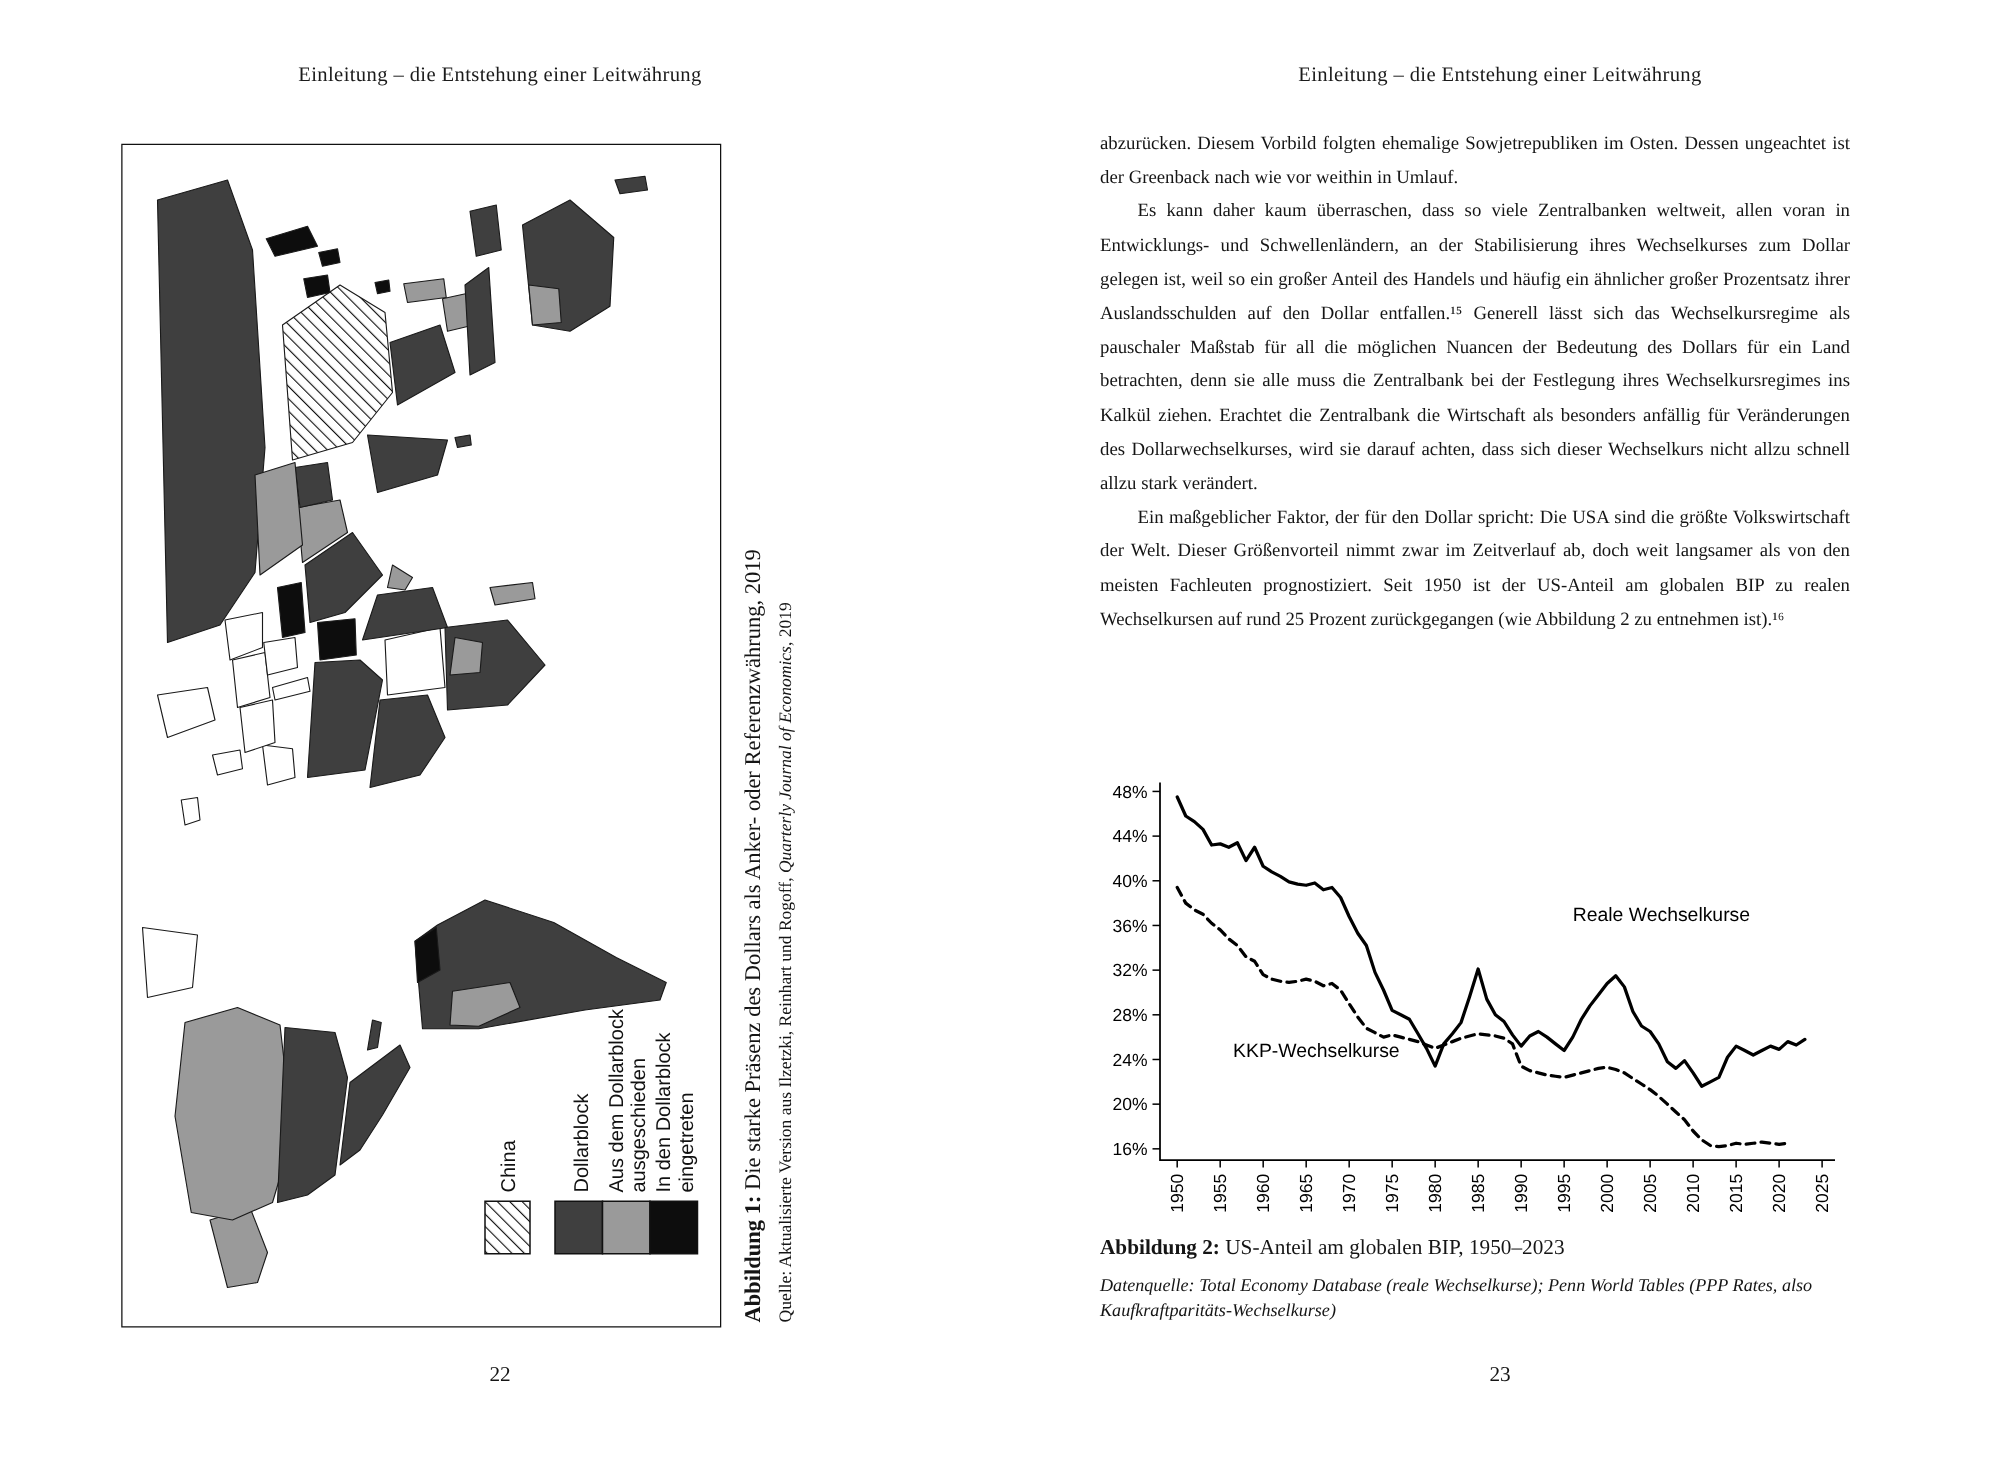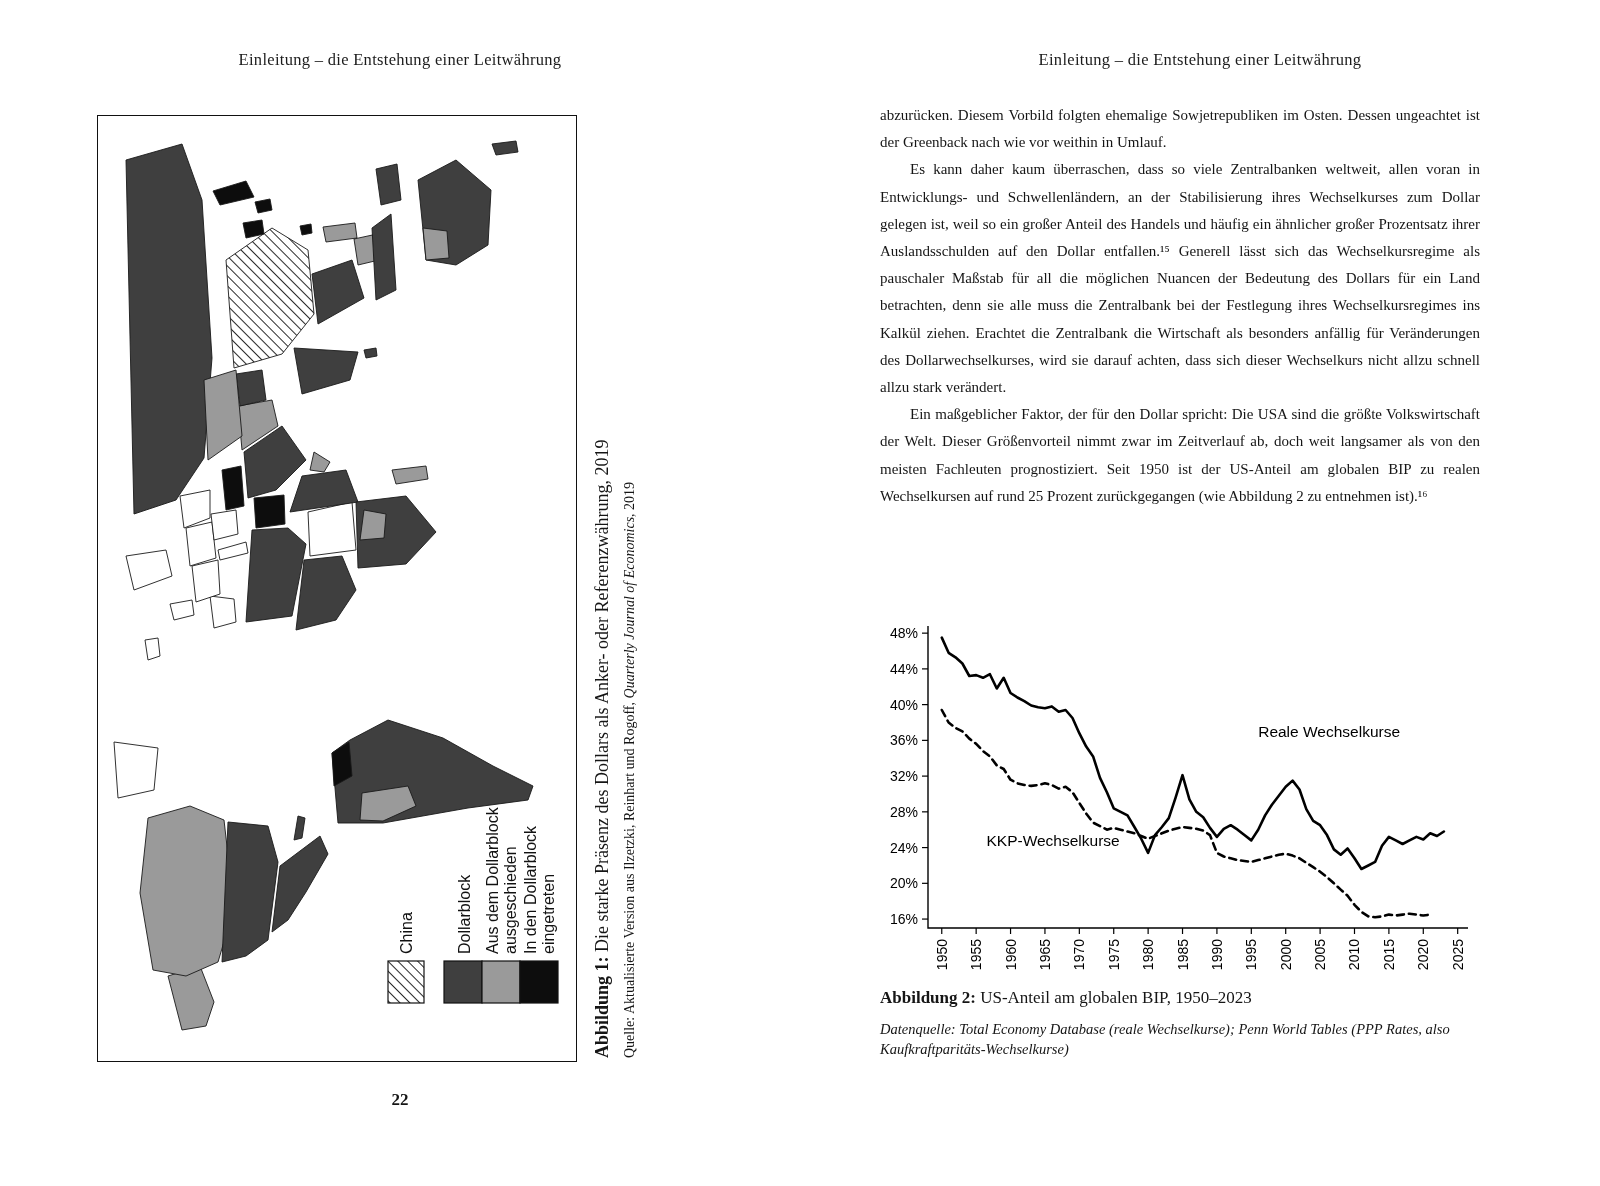--- a/index.html
+++ b/index.html
@@ -2,21 +2,21 @@
 <html><head>
 <meta charset="utf-8">
 <style>
   html,body{margin:0;padding:0;background:#ffffff;}
   .spread{position:relative;width:1600px;height:1186px;background:#ffffff;
           font-family:"Liberation Serif",serif;color:#151515;overflow:hidden;padding-left:40px;}
   .page{position:absolute;top:0;width:800px;height:1186px;}
   .page-left{left:0;} .page-right{left:800px;}
   .running-head{position:absolute;top:50px;left:0;width:100%;text-align:center;
                 font-size:16.5px;letter-spacing:.3px;color:#1b1b1b;}
-  .page-number{position:absolute;top:1090px;left:0;width:100%;text-align:center;font-size:17px;font-weight:bold;}
+  .page-number{position:absolute;top:1090px;left:0;width:100%;text-align:center;font-size:17px;}
 
   
   .map-figure{position:absolute;left:97px;top:115px;width:478px;height:945px;
               border:1.5px solid #111;background:#fff;overflow:hidden;}
   .map-rotator{position:absolute;left:0;top:942px;width:942px;height:475px;
                transform-origin:0 0;transform:rotate(-90deg);}
   .rot-caption{position:absolute;left:592px;top:1058px;transform-origin:0 0;
                transform:rotate(-90deg);width:620px;}
   .rot-caption .l1{font-size:18px;white-space:nowrap;margin:0;}
   .rot-caption .l2{font-size:14px;white-space:nowrap;margin:9px 0 0 0;}
@@ -209,15 +209,16 @@
           <text x="382.1910828025478" y="124.79289940828403" font-size="15.5" fill="#000">Reale Wechselkurse</text>
           <text x="110.47133757961784" y="233.79881656804736" font-size="15.5" fill="#000">KKP-Wechselkurse</text>
         </svg>
     </div>
 
     <div class="fig2-caption">
       <span class="b">Abbildung 2:</span><span> US-Anteil am globalen BIP, 1950–2023</span>
     </div>
     <div class="fig2-source">Datenquelle: Total Economy Database (reale Wechselkurse); Penn World Tables (PPP Rates, also Kaufkraftparitäts-Wechselkurse)</div>
 
+    <div class="page-number">23</div>
   </div>
 
 </div>
 
 </body></html>

